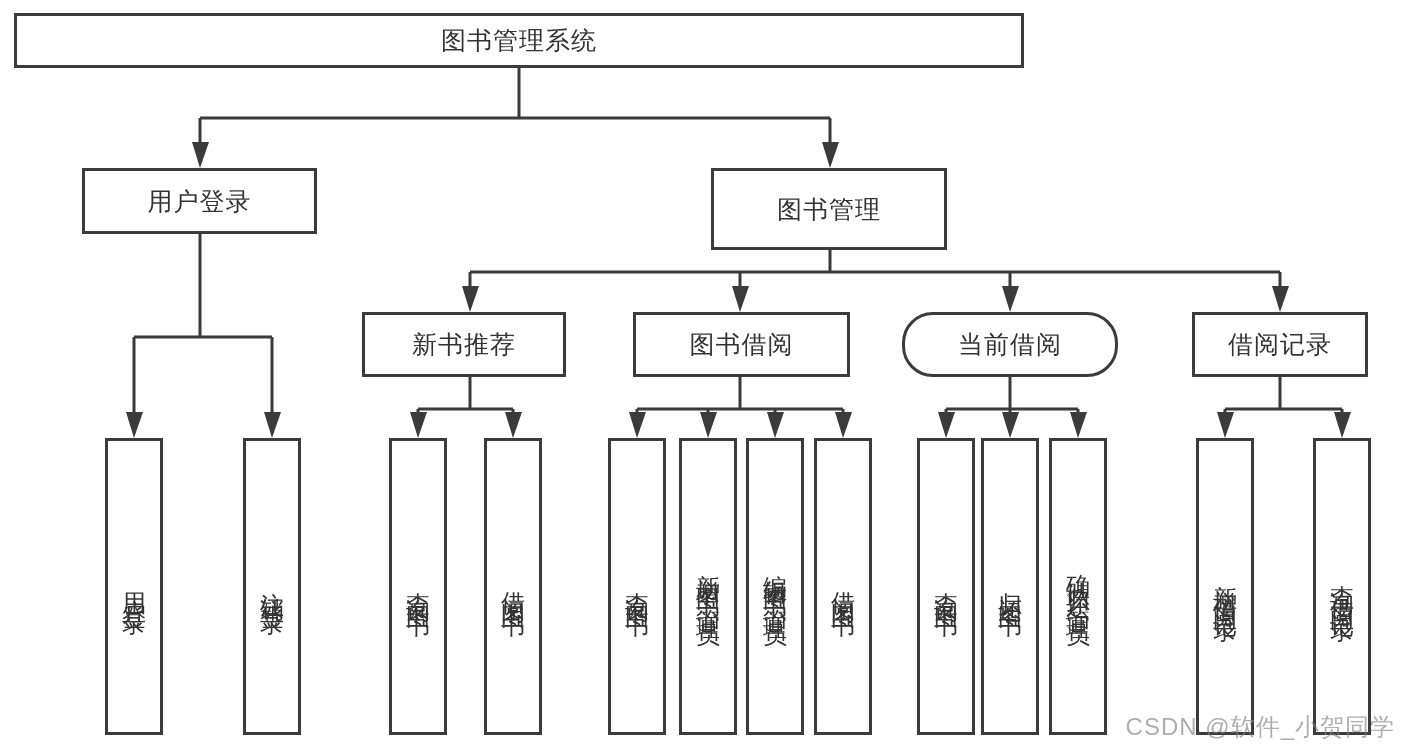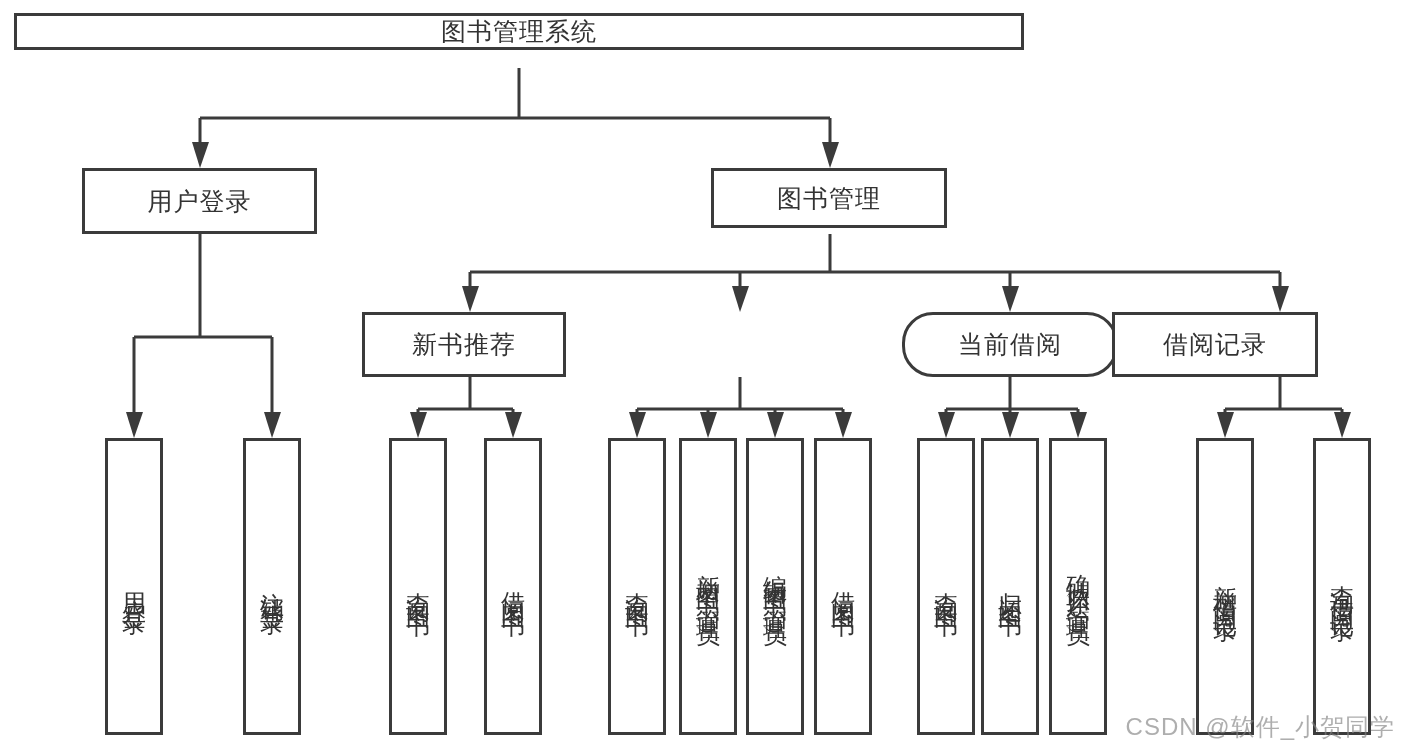--- a/index.html
+++ b/index.html
@@ -103,38 +103,41 @@
       <polygon points="1070,412 1087,412 1078,438" fill="#3b3b3b" stroke="none"></polygon>
     </g>
 
     <g>
       <path d="M1280 377 V409 M1225 409 H1342 M1225 409 V416 M1342 409 V416"></path>
       <polygon points="1217,412 1234,412 1225,438" fill="#3b3b3b" stroke="none"></polygon>
       <polygon points="1334,412 1351,412 1342,438" fill="#3b3b3b" stroke="none"></polygon>
     </g>
   </svg>
 
-  <div class="box hbox" style="left:14px; top:13px; width:1010px; height:37px;">
+  <div class="box hbox" style="left:14px; top:13px; width:1010px; height:55px;">
     <span>图书管理系统</span>
   </div>
 
   <div class="box hbox" style="left:82px; top:168px; width:235px; height:66px;">
     <span>用户登录</span>
   </div>
-  <div class="box hbox" style="left:711px; top:168px; width:236px; height:60px;">
+  <div class="box hbox" style="left:711px; top:168px; width:236px; height:82px;">
     <span>图书管理</span>
   </div>
 
   <div class="box hbox" style="left:362px; top:312px; width:204px; height:65px;">
     <span>新书推荐</span>
   </div>
+  <div class="box hbox" style="left:633px; top:312px; width:217px; height:65px;">
+    <span>图书借阅</span>
+  </div>
   <div class="box hbox" style="left:902px; top:312px; width:216px; height:65px;border-radius:31px;">
     <span>当前借阅</span>
   </div>
-  <div class="box hbox" style="left:1112px; top:312px; width:206px; height:65px;">
+  <div class="box hbox" style="left:1192px; top:312px; width:176px; height:65px;">
     <span>借阅记录</span>
   </div>
 
   <div class="box vbox" style="left:105px; top:438px; width:58px; height:297px;">
     <span class="vtext">用户登录</span>
   </div>
   <div class="box vbox" style="left:243px; top:438px; width:58px; height:297px;">
     <span class="vtext">注销登录</span>
   </div>
 

